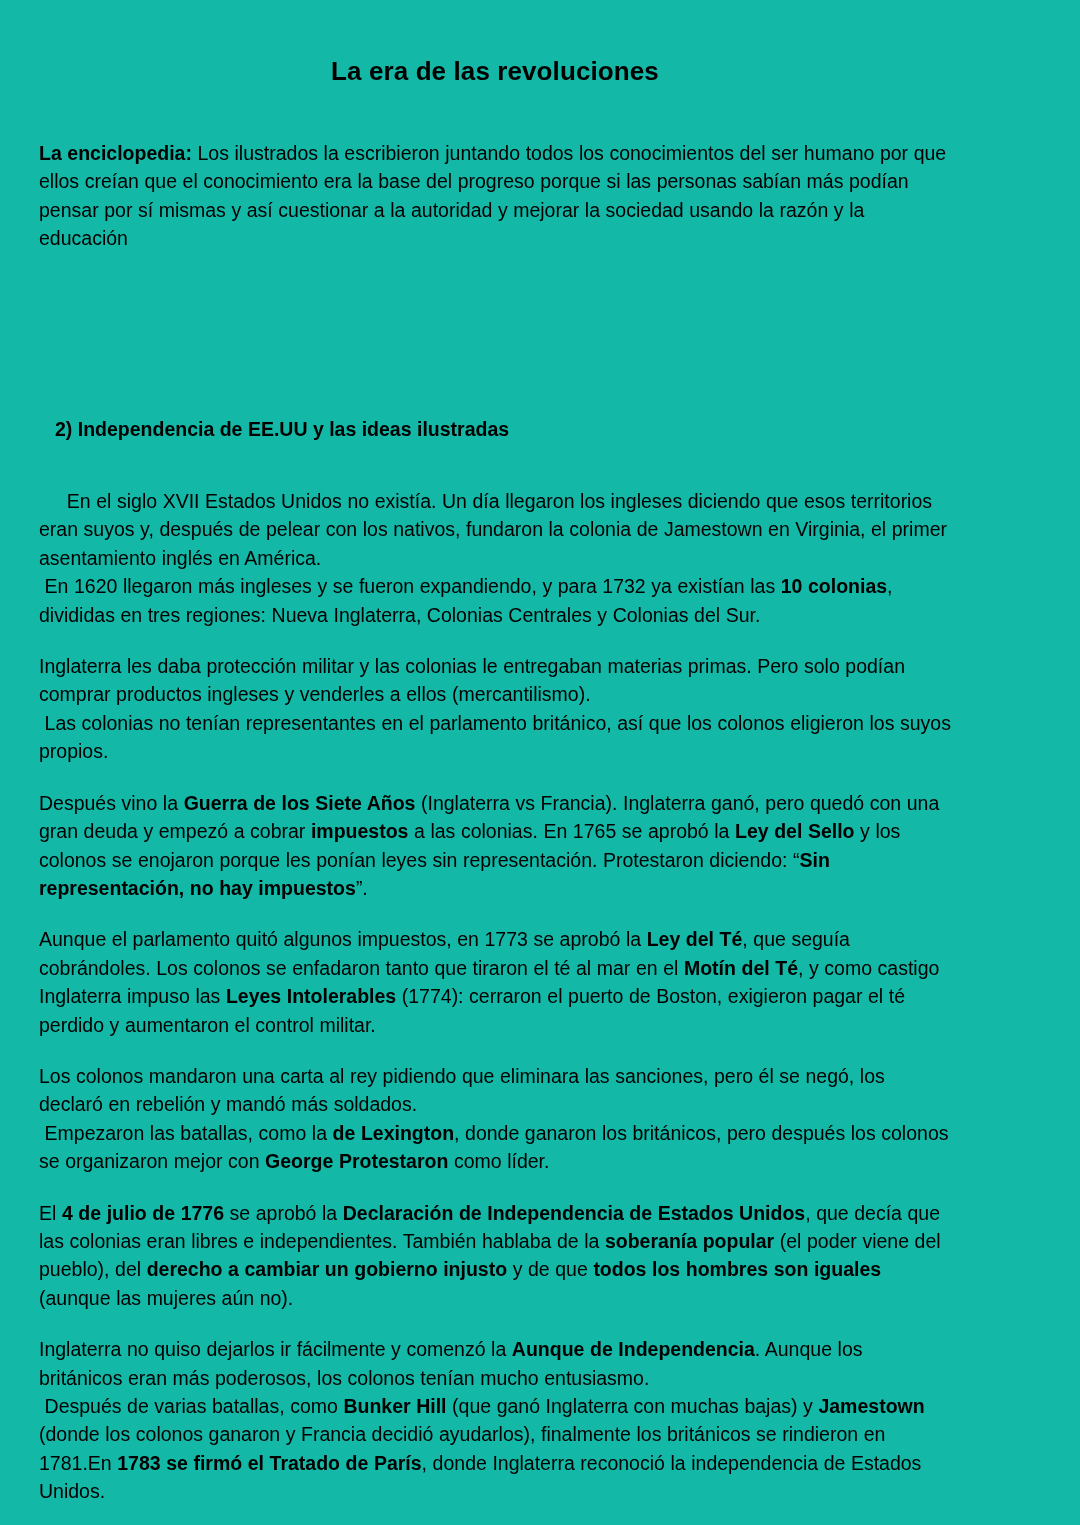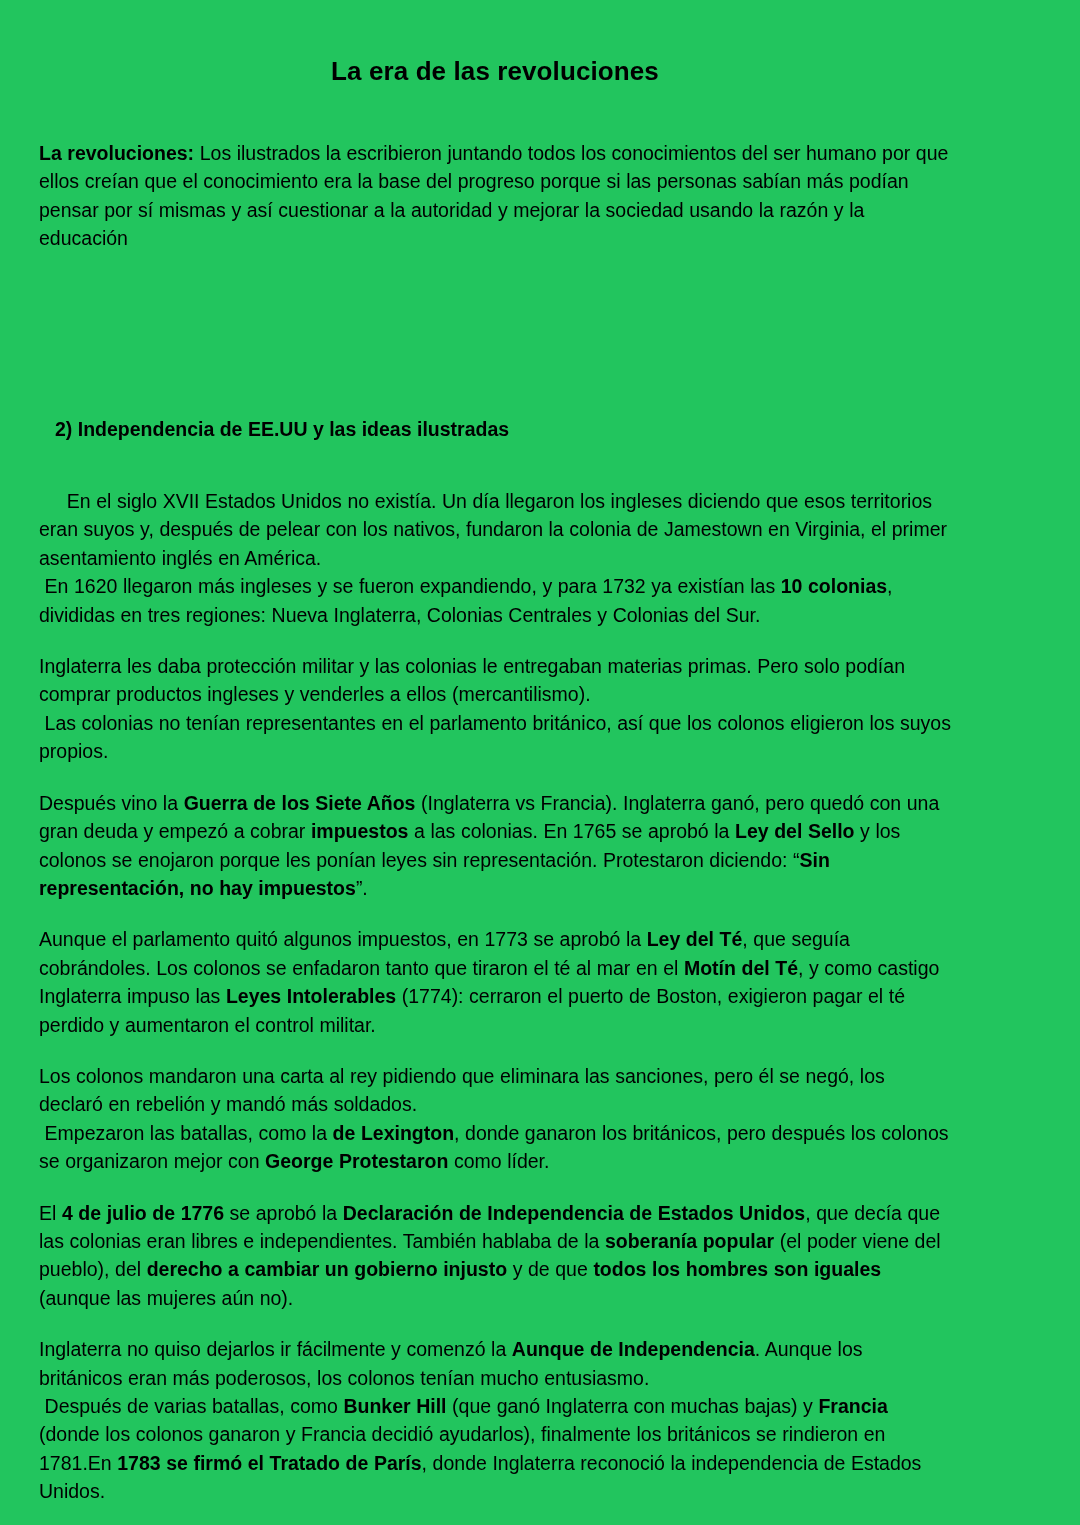--- a/index.html
+++ b/index.html
@@ -12,21 +12,21 @@
     height: 1525px;
     font-family: "Liberation Sans", sans-serif;
     color: #000000;
     -webkit-font-smoothing: antialiased;
   }
   .page {
     width: 1080px;
     height: 1525px;
     box-sizing: border-box;
     padding: 0;
-    background: #22c55e;
+    background: #14b8a6;
     position: relative;
     overflow: hidden;
   }
   .content {
     position: absolute;
     left: 39px;
     top: 0;
     width: 912px;
   }
   .doc-title {
@@ -61,21 +61,21 @@
 </head>
 <body>
 
 <div class="page">
   <div class="content">
 
     <h1 class="doc-title">La era de las revoluciones</h1>
 
     <div class="spacer-head"></div>
 
-    <p class="para"><b>La revoluciones:</b><span> Los ilustrados la escribieron juntando todos los conocimientos del ser humano por que ellos creían que el conocimiento era la base del progreso porque si las personas sabían más podían pensar por sí mismas y así cuestionar a la autoridad y mejorar la sociedad usando la razón y la educación</span></p>
+    <p class="para"><b>La enciclopedia:</b><span> Los ilustrados la escribieron juntando todos los conocimientos del ser humano por que ellos creían que el conocimiento era la base del progreso porque si las personas sabían más podían pensar por sí mismas y así cuestionar a la autoridad y mejorar la sociedad usando la razón y la educación</span></p>
 
     <div class="spacer-md"></div>
 
 
     <div class="spacer-lg"></div>
 
     <h2 class="section-heading">2) Independencia de EE.UU y las ideas ilustradas</h2>
 
     <div class="spacer-md"></div>
 
@@ -94,16 +94,16 @@
     <div class="spacer-sm"></div>
 
     <p class="para"><span>Los colonos mandaron una carta al rey pidiendo que eliminara las sanciones, pero él se negó, los declaró en rebelión y mandó más soldados.
  Empezaron las batallas, como la </span><b>de Lexington</b><span>, donde ganaron los británicos, pero después los colonos se organizaron mejor con </span><b>George Protestaron</b><span> como líder.</span></p>
     <div class="spacer-sm"></div>
 
     <p class="para"><span>El </span><b>4 de julio de 1776</b><span> se aprobó la </span><b>Declaración de Independencia de Estados Unidos</b><span>, que decía que las colonias eran libres e independientes. También hablaba de la </span><b>soberanía popular</b><span> (el poder viene del pueblo), del </span><b>derecho a cambiar un gobierno injusto</b><span> y de que </span><b>todos los hombres son iguales</b><span> (aunque las mujeres aún no).</span></p>
     <div class="spacer-sm"></div>
 
     <p class="para"><span>Inglaterra no quiso dejarlos ir fácilmente y comenzó la </span><b>Aunque de Independencia</b><span>. Aunque los británicos eran más poderosos, los colonos tenían mucho entusiasmo.
- Después de varias batallas, como </span><b>Bunker Hill</b><span> (que ganó Inglaterra con muchas bajas) y </span><b>Francia</b><span> (donde los colonos ganaron y Francia decidió ayudarlos), finalmente los británicos se rindieron en 1781.En </span><b>1783 se firmó el Tratado de París</b><span>, donde Inglaterra reconoció la independencia de Estados Unidos.</span></p>
+ Después de varias batallas, como </span><b>Bunker Hill</b><span> (que ganó Inglaterra con muchas bajas) y </span><b>Jamestown</b><span> (donde los colonos ganaron y Francia decidió ayudarlos), finalmente los británicos se rindieron en 1781.En </span><b>1783 se firmó el Tratado de París</b><span>, donde Inglaterra reconoció la independencia de Estados Unidos.</span></p>
 
   </div>
 </div>
 
 </body></html>

